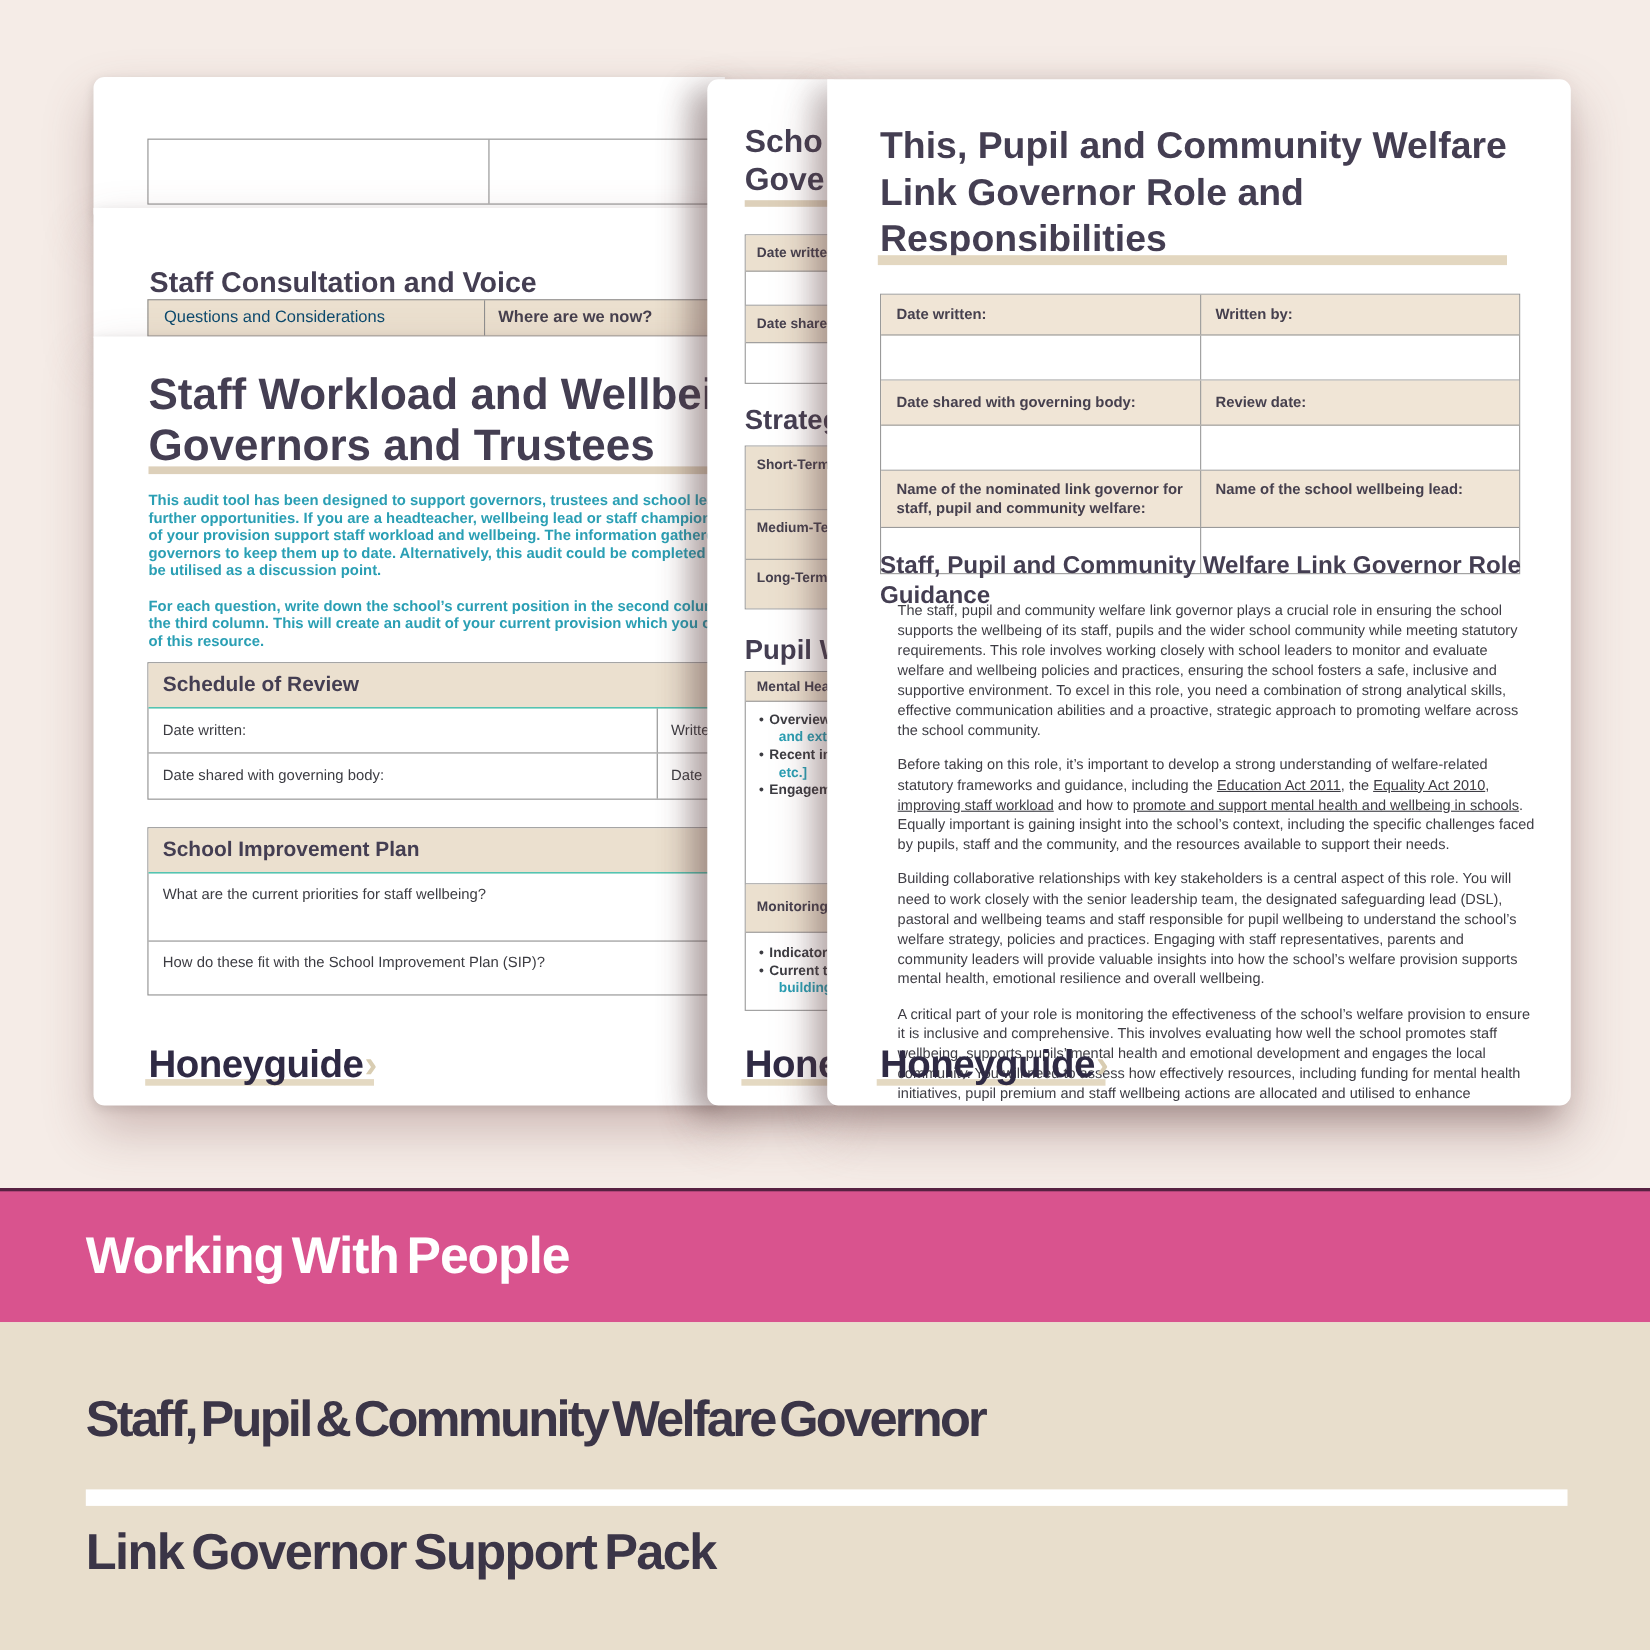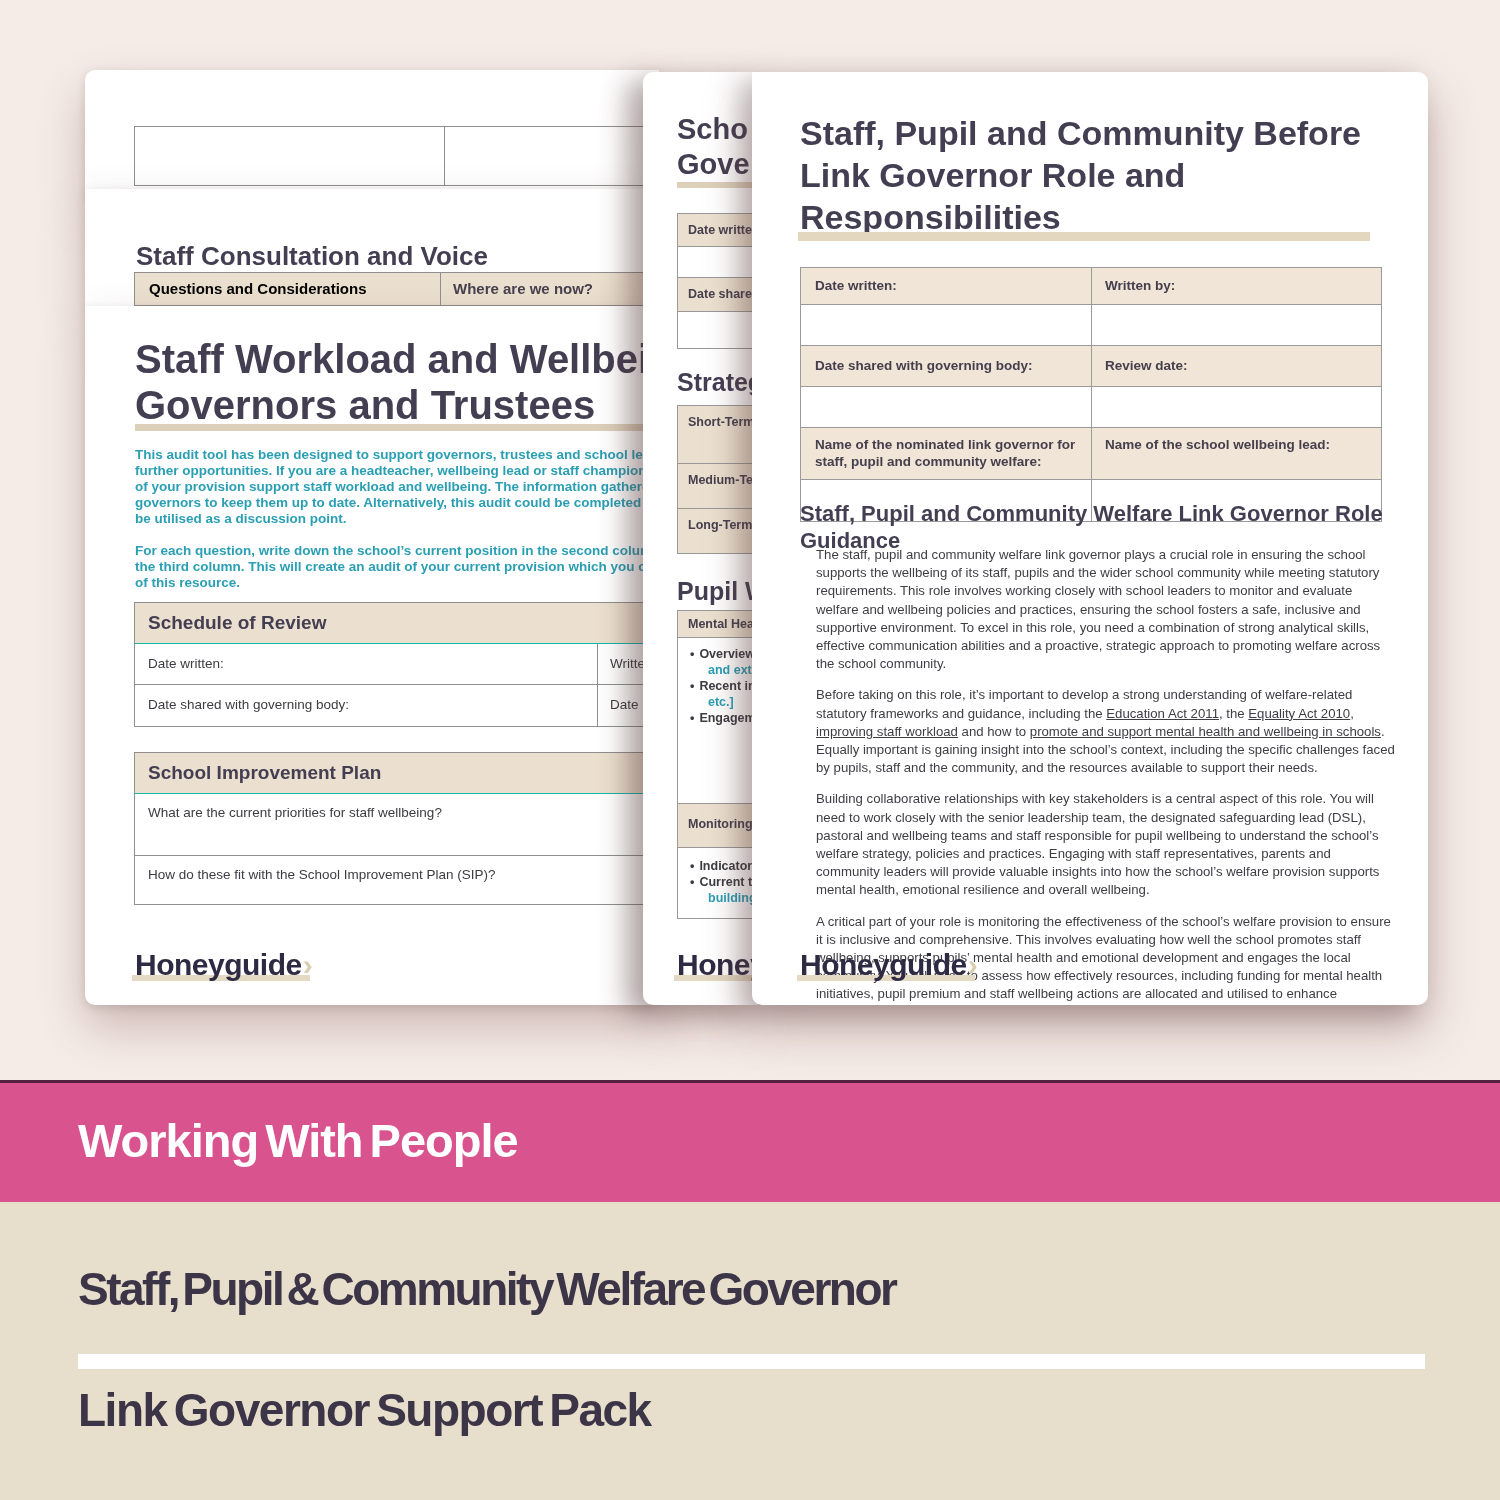--- a/index.html
+++ b/index.html
@@ -19,39 +19,39 @@
           border:1px solid #8f8f8f;box-sizing:border-box}
   .qtable .vline{position:absolute;left:309px;top:0;bottom:0;width:1px;background:#8f8f8f}
   .qtable .qtext{position:absolute;left:13px;top:6px;width:292px;
                  font-size:12.5px;line-height:15.5px;color:#3c3c42}
   
   .b-head{position:absolute;left:51px;top:52px;font-size:26px;font-weight:bold;
           color:#443e52;white-space:nowrap}
   .b-row{position:absolute;left:49px;top:83px;width:560px;height:34px;background:#ebe0cf;
          border:1px solid #8f8f8f;box-sizing:border-box}
   .b-row .vline{position:absolute;left:305px;top:0;bottom:0;width:1px;background:#8f8f8f}
-  .b-row .c1{position:absolute;left:14px;top:0;line-height:32px;font-size:15px;font-weight:bold;color:#000000}
+  .b-row .c1{position:absolute;left:14px;top:0;line-height:32px;font-size:15px;font-weight:normal;color:#0c4a6e}
   .b-row .c2{position:absolute;left:318px;top:0;line-height:32px;font-size:15px;font-weight:bold;color:#46404e}
   
   .c-title{position:absolute;left:50px;top:30px;font-size:40px;line-height:46px;
            font-weight:bold;color:#443e52;white-space:nowrap}
   .beige-bar{position:absolute;left:50px;top:118px;width:530px;height:7px;background:#ddd0ba}
   .teal{position:absolute;left:50px;font-size:13.5px;line-height:16px;font-weight:bold;
         color:#2a9fb4;white-space:nowrap}
   .tblC{position:absolute;left:49px;width:560px;border:1px solid #8f8f8f;box-sizing:border-box;background:#fff}
   .tblC .hrow{background:#ebe0cf;border-bottom:1px solid #14b8a6;height:40px;
               line-height:40px;padding-left:13px;font-size:19px;font-weight:bold;color:#443e52;white-space:nowrap}
   .tblC .row{position:relative;border-bottom:1px solid #8f8f8f;box-sizing:border-box}
   .tblC .row:last-child{border-bottom:none}
   .tblC .lcell{position:absolute;left:13px;top:0;font-size:13.5px;color:#3c3c42;white-space:nowrap}
   .tblC .rcell{position:absolute;left:462px;top:0;bottom:0;right:-60px;border-left:1px solid #8f8f8f;
                padding-left:12px;font-size:13.5px;color:#3c3c42;white-space:nowrap}
   .lh41{height:41px}.lh41 .lcell,.lh41 .rcell{line-height:40px}
   
-  .logo{position:absolute;font-size:30px;font-weight:bold;color:#2f2a44;
+  .logo{position:absolute;font-size:35px;font-weight:bold;color:#2f2a44;
         letter-spacing:-.5px;white-space:nowrap}
   .logo .word{position:relative;z-index:2}
   .logo .underbar{position:absolute;z-index:1;left:-3px;right:2px;bottom:1px;height:6px;background:#e4d9c2}
   .logo .chev{position:relative;z-index:2;color:#d9cdb2;font-weight:bold;margin-left:1px}
   
   .d-h{position:absolute;font-weight:bold;color:#443e52;white-space:nowrap}
   .d-title{left:34px;top:40px;font-size:29px;line-height:35px}
   .d-bar{position:absolute;left:34px;top:110px;height:6px;right:0;background:#ddd0ba}
   .d-tbl{position:absolute;left:34px;right:-4px;border:1px solid #999;box-sizing:border-box;background:#fff}
   .d-row{box-sizing:border-box;border-bottom:1px solid #999;white-space:nowrap;overflow:hidden}
@@ -198,21 +198,21 @@
       </div>
     </div>
 
     <div class="logo" style="left:34px;top:876px">
       <span class="underbar"></span><span class="word">Honeyguide</span>
     </div>
   </div>
 
   <div class="page" id="pageE">
     <div class="e-title">
-      <div>Staff, Pupil and Community Before</div>
+      <div>This, Pupil and Community Welfare</div>
       <div>Link Governor Role and</div>
       <div>Responsibilities</div>
     </div>
     <div class="e-bar"></div>
 
     <div class="e-tbl">
       <div class="e-row e-beige" style="height:37px">
         <span class="e-lab" style="position:absolute;left:14px;line-height:36px">Date written:</span>
         <div class="rc">
           <span class="e-lab" style="position:absolute;left:13px;line-height:36px">Written by:</span>

